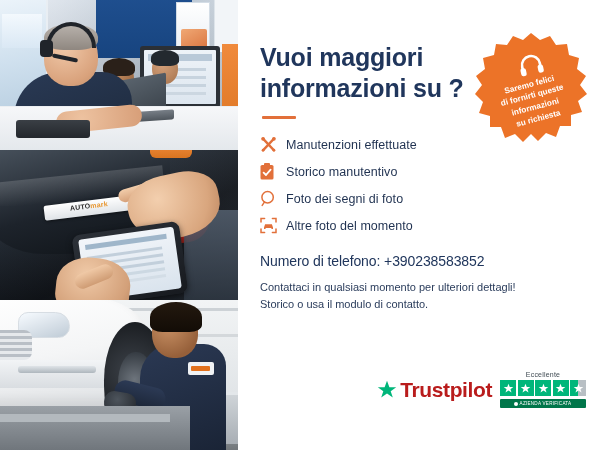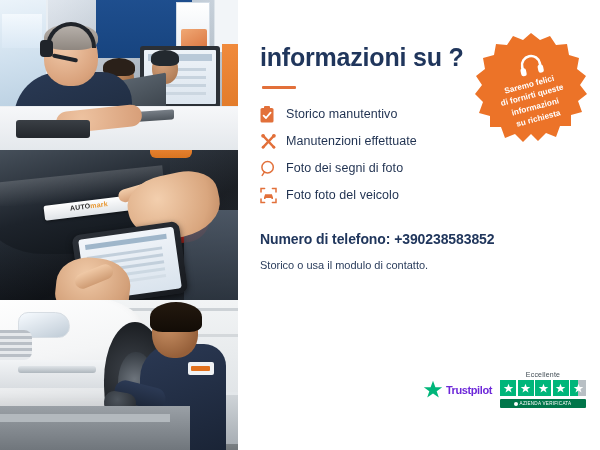--- a/index.html
+++ b/index.html
@@ -397,23 +397,23 @@
     color: #e2703a;
   }
   .feature-label {
     font-size: 12.5px;
     color: #1f3150;
     letter-spacing: .05px;
   }
 
   
   .phone-line {
-    margin-top: 22px;
+    margin-top: 14px;
     font-size: 14px;
-    font-weight: bold;
+    font-weight: normal;
     color: #20365c;
     letter-spacing: -.1px;
   }
   .contact-text {
     margin-top: 10px;
     font-size: 11px;
     line-height: 1.58;
     color: #2b3d5c;
   }
 
@@ -421,23 +421,23 @@
   .trust-wrap {
     position: absolute;
     right: 14px;
     bottom: 42px;
     display: flex;
     align-items: center;
     gap: 8px;
   }
   .tp-logo { display:flex; align-items:center; gap:3px; }
   .tp-name {
-    font-size: 11px;
+    font-size: 21px;
     font-weight: bold;
-    color: #6d28d9;
+    color: #b91c1c;
     letter-spacing: -.4px;
   }
   .tp-rating { display:flex; flex-direction:column; align-items:center; }
   .tp-word {
     font-size: 7px;
     color: #3f4a52;
     letter-spacing: .2px;
     margin-bottom: 2px;
   }
   .tp-stars { display:flex; gap:1.5px; }
@@ -565,20 +565,21 @@
       <div class="badge-patch"></div>
       <div class="mech-arm"></div>
       <div class="glove"></div>
       <div class="lift"></div>
     </div>
   </div>
 
   <div class="content">
 
     <div class="headline">
+      <div>Vuoi maggiori</div>
       <div>informazioni su ?</div>
     </div>
     <div class="divider"></div>
 
     <div class="badge">
       <svg width="122" height="122" viewBox="0 0 122 122" aria-hidden="true">
         <path fill="#ec7328" d="M61 3
           L70 10 L80 6 L86 15 L97 14 L99 25 L109 28 L107 39 L116 46 L110 55
           L117 64 L108 71 L112 82 L101 85 L101 96 L90 96 L86 107 L76 103
           L68 111 L61 104 L53 112 L45 104 L35 108 L31 97 L20 97 L20 86
@@ -597,73 +598,74 @@
         <span>di fornirti queste</span>
         <span>informazioni</span>
         <span>su richiesta</span>
       </div>
     </div>
 
     <div class="feature-list">
 
       <div class="feature-row">
         <span class="feature-icon">
-          <svg width="14" height="17" viewBox="0 0 14 17" aria-hidden="true">
-            <rect x="0.5" y="2" width="13" height="14.5" rx="1.6" fill="#e2703a"></rect>
-            <rect x="4" y="0" width="6" height="3.4" rx="1" fill="#e2703a"></rect>
-            <path d="M3.6 9.6 L6 12 L10.6 6.6" fill="none" stroke="#ffffff" stroke-width="1.8" stroke-linecap="round" stroke-linejoin="round"></path>
-          </svg>
-        </span>
-        <span class="feature-label">Storico manutentivo</span>
-      </div>
-
-      <div class="feature-row">
-        <span class="feature-icon">
           <svg width="17" height="17" viewBox="0 0 17 17" aria-hidden="true">
             <path d="M3 2.6 L14 14.4" stroke="#e2703a" stroke-width="2.3" stroke-linecap="round"></path>
             <path d="M14 2.6 L3 14.4" stroke="#e2703a" stroke-width="2.3" stroke-linecap="round"></path>
             <circle cx="3.1" cy="2.8" r="1.9" fill="#e2703a"></circle>
             <circle cx="13.9" cy="2.8" r="1.9" fill="#e2703a"></circle>
             <circle cx="3.1" cy="14.2" r="1.4" fill="#e2703a"></circle>
             <circle cx="13.9" cy="14.2" r="1.4" fill="#e2703a"></circle>
           </svg>
         </span>
         <span class="feature-label">Manutenzioni effettuate</span>
       </div>
 
       <div class="feature-row">
         <span class="feature-icon">
+          <svg width="14" height="17" viewBox="0 0 14 17" aria-hidden="true">
+            <rect x="0.5" y="2" width="13" height="14.5" rx="1.6" fill="#e2703a"></rect>
+            <rect x="4" y="0" width="6" height="3.4" rx="1" fill="#e2703a"></rect>
+            <path d="M3.6 9.6 L6 12 L10.6 6.6" fill="none" stroke="#ffffff" stroke-width="1.8" stroke-linecap="round" stroke-linejoin="round"></path>
+          </svg>
+        </span>
+        <span class="feature-label">Storico manutentivo</span>
+      </div>
+
+      <div class="feature-row">
+        <span class="feature-icon">
           <svg width="16" height="17" viewBox="0 0 16 17" aria-hidden="true">
             <circle cx="7.6" cy="7.2" r="5.7" fill="none" stroke="#e2703a" stroke-width="1.5"></circle>
             <path d="M4.4 12.2 L2.2 15.4" stroke="#e2703a" stroke-width="1.5" stroke-linecap="round"></path>
           </svg>
         </span>
         <span class="feature-label">Foto dei segni di foto</span>
       </div>
 
       <div class="feature-row">
         <span class="feature-icon">
           <svg width="17" height="17" viewBox="0 0 17 17" aria-hidden="true">
             <path d="M1 5 V1.6 H4.6" fill="none" stroke="#e2703a" stroke-width="1.5" stroke-linecap="round"></path>
             <path d="M12.4 1.6 H16 V5" fill="none" stroke="#e2703a" stroke-width="1.5" stroke-linecap="round"></path>
             <path d="M16 12 V15.4 H12.4" fill="none" stroke="#e2703a" stroke-width="1.5" stroke-linecap="round"></path>
             <path d="M4.6 15.4 H1 V12" fill="none" stroke="#e2703a" stroke-width="1.5" stroke-linecap="round"></path>
             <path d="M4 10.4 L5.1 7.2 h6.8 l1.1 3.2 v1.6 h-1.6 v-1 H5.6 v1 H4 Z" fill="#e2703a"></path>
           </svg>
         </span>
-        <span class="feature-label">Foto foto del veicolo</span>
+        <span class="feature-label">Altre foto del momento</span>
       </div>
 
     </div>
 
     <div class="phone-line">
       <span>Numero di telefono:</span>
       <span>+390238583852</span>
     </div>
     <div class="contact-text">
+      <div>Contattaci in qualsiasi momento per ulteriori dettagli!</div>
       <div>Storico o usa il modulo di contatto.</div>
     </div>
 
     <div class="trust-wrap">
       <div class="tp-logo">
         <svg width="20" height="20" viewBox="0 0 20 20" aria-hidden="true">
           <path d="M10 0.8 L12.4 7.2 L19.2 7.2 L13.7 11.2 L15.8 17.6 L10 13.6 L4.2 17.6 L6.3 11.2 L0.8 7.2 L7.6 7.2 Z" fill="#00b67a"></path>
         </svg>
         <span class="tp-name">Trustpilot</span>
       </div>

